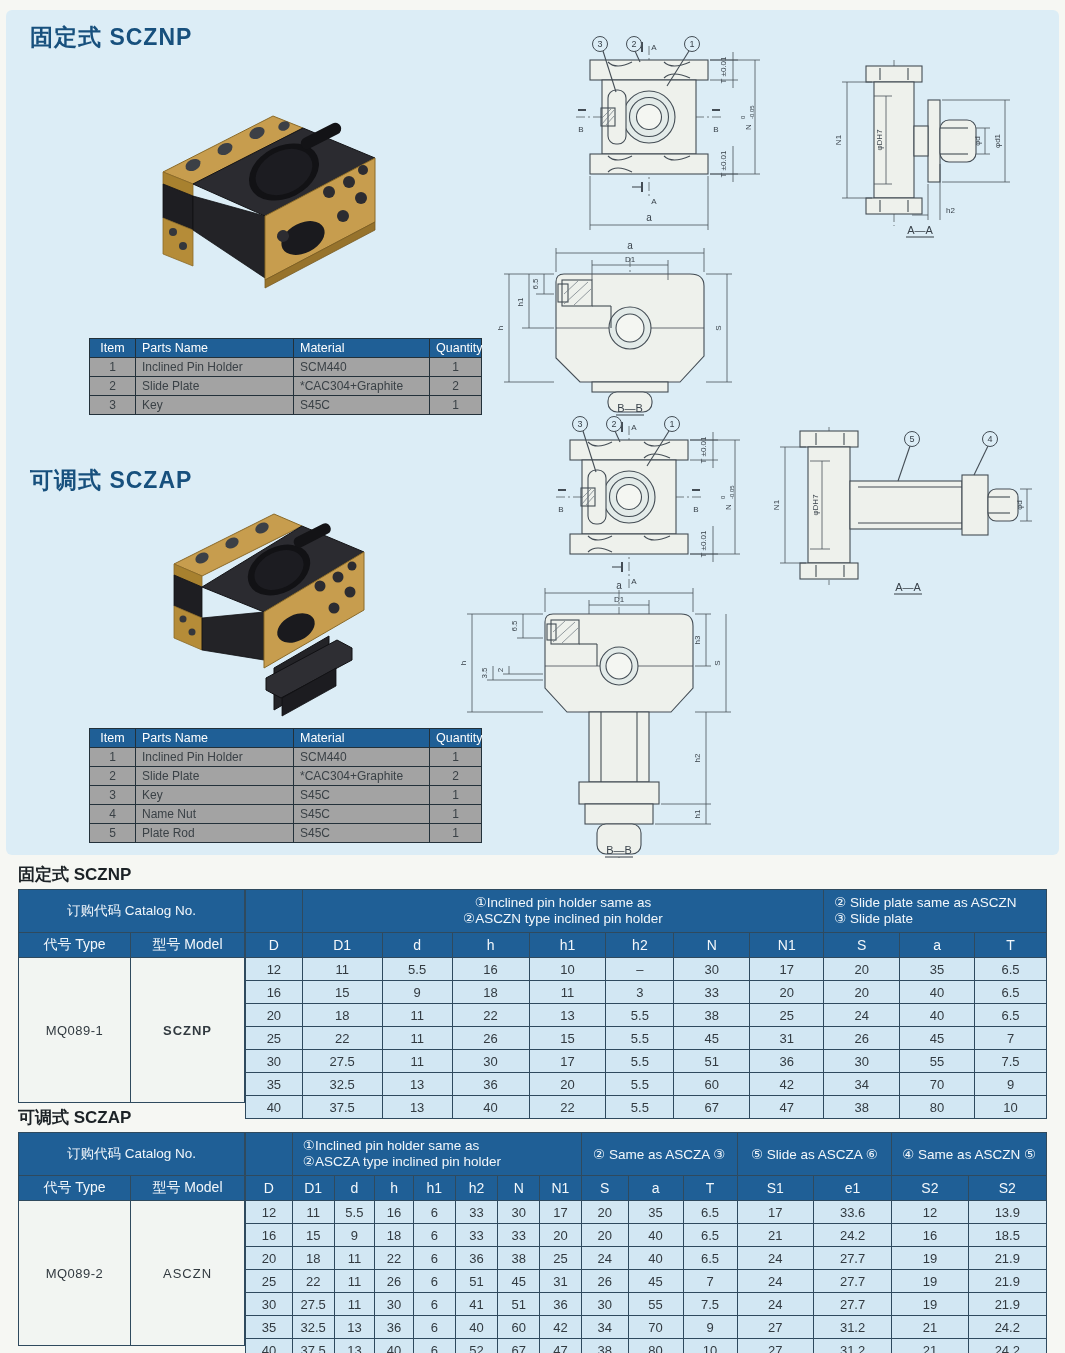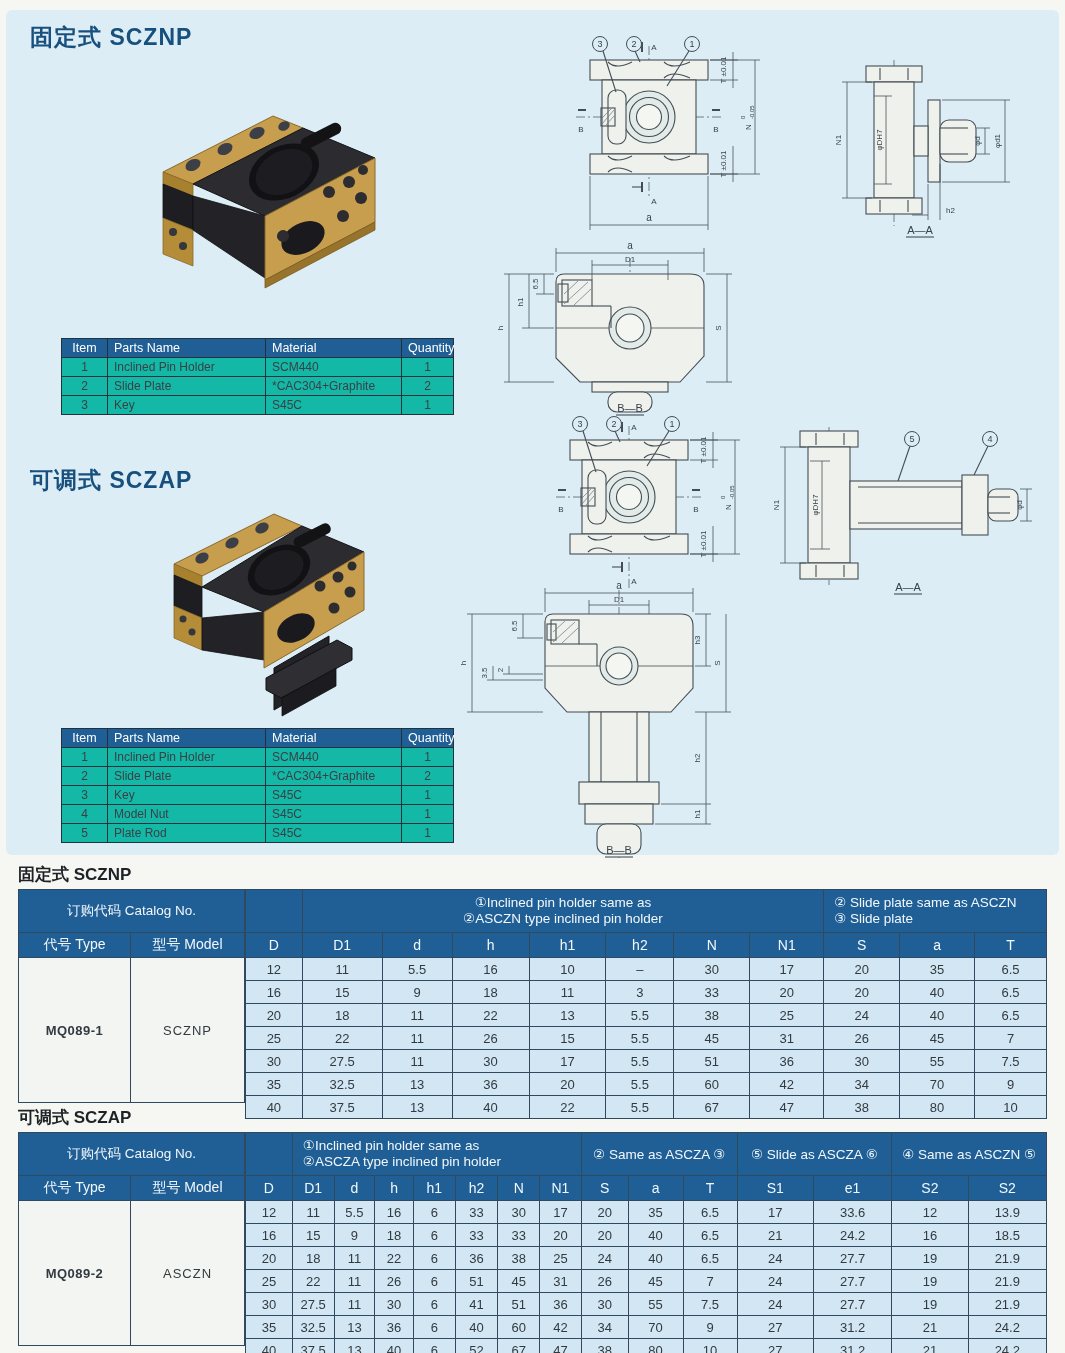--- a/index.html
+++ b/index.html
@@ -19,21 +19,21 @@
   }
   .sec-title{
     position:absolute;font-size:23px;font-weight:bold;color:#17507d;
     letter-spacing:1px;white-space:nowrap;
   }
   .svgbox{position:absolute;}
 
   
   .parts-table{
     position:absolute;border-collapse:collapse;table-layout:fixed;
-    font-size:12px;background:#14b8a6;
+    font-size:12px;background:#a3a3a3;margin-left:28px;
   }
   .parts-table th,.parts-table td{
     border:1px solid #23313a;padding:1px 6px;height:16px;line-height:15px;
   }
   .parts-table th{
     background:#1f5f96;color:#fff;font-weight:normal;font-size:12.5px;text-align:left;
   }
   .parts-table th:first-child,.parts-table th:last-child{text-align:center;}
   .parts-table td{color:#3a4146;}
   .parts-table td:first-child,.parts-table td:last-child{text-align:center;}
@@ -49,21 +49,21 @@
   }
   .spec-table th{
     background:#1f5f96;color:#f2f7fb;font-weight:normal;text-align:center;
   }
   .row-group th{height:40px;font-size:13.5px;}
   .row-cols th{height:22px;font-size:14px;}
   .spec-table td{height:20px;text-align:center;font-size:13px;color:#323a40;}
   .group-left{text-align:left !important;padding-left:10px;white-space:pre-line !important;line-height:16px;}
   .group-center{white-space:pre-line !important;line-height:16px;}
   .idcell{background:#f2f5f2 !important;text-align:center;vertical-align:middle;}
-  .type-val{font-size:20px;color:#1b5382;letter-spacing:.5px;font-weight:bold;}
+  .type-val{font-size:20px;color:#1b5382;letter-spacing:.5px;}
   .model-val{font-size:16px;color:#59646b;letter-spacing:1px;}
 
   
   svg text{font-family:"Liberation Sans","DejaVu Sans",sans-serif;fill:#39424a;}
   .ln{stroke:#444d55;stroke-width:1.1;fill:none;}
   .part{stroke:#444d55;stroke-width:1.1;fill:#eef1ec;}
   .bore{stroke:#444d55;stroke-width:1.1;fill:#e3ebe9;}
   .bore2{stroke:#444d55;stroke-width:1.1;fill:#f4f6f2;}
   .cl{stroke:#566066;stroke-width:.8;fill:none;stroke-dasharray:9 3 2 3;}
   .dim{stroke:#4a545c;stroke-width:.8;fill:none;}
@@ -213,21 +213,21 @@
             <td>2</td>
           </tr>
           <tr>
             <td>3</td>
             <td>Key</td>
             <td>S45C</td>
             <td>1</td>
           </tr>
           <tr>
             <td>4</td>
-            <td>Model Nut</td>
+            <td>Name Nut</td>
             <td>S45C</td>
             <td>1</td>
           </tr>
           <tr>
             <td>5</td>
             <td>Plate Rod</td>
             <td>S45C</td>
             <td>1</td>
           </tr>
         </tbody>
@@ -535,21 +535,21 @@
       <tbody>
           <tr class="row-group">
         <th colspan="2">订购代码 Catalog No.</th>
       </tr>
       <tr class="row-cols">
         <th>代号 Type</th>
         <th>型号 Model</th>
       </tr>
       <tr>
         <td class="idcell type-val" style="height:142px;">MQ089-1</td>
-        <td class="idcell model-val" style="height:142px;">SCZNP</td>
+        <td class="idcell model-val" style="height:142px;font-weight:bold;">SCZNP</td>
       </tr>
     </tbody>
       </table>
     <table class="spec-table" style="width:802px;">
       <colgroup>
         <col style="width:56px">
           <col style="width:79px">
           <col style="width:69px">
           <col style="width:76px">
         <col style="width:76px">

